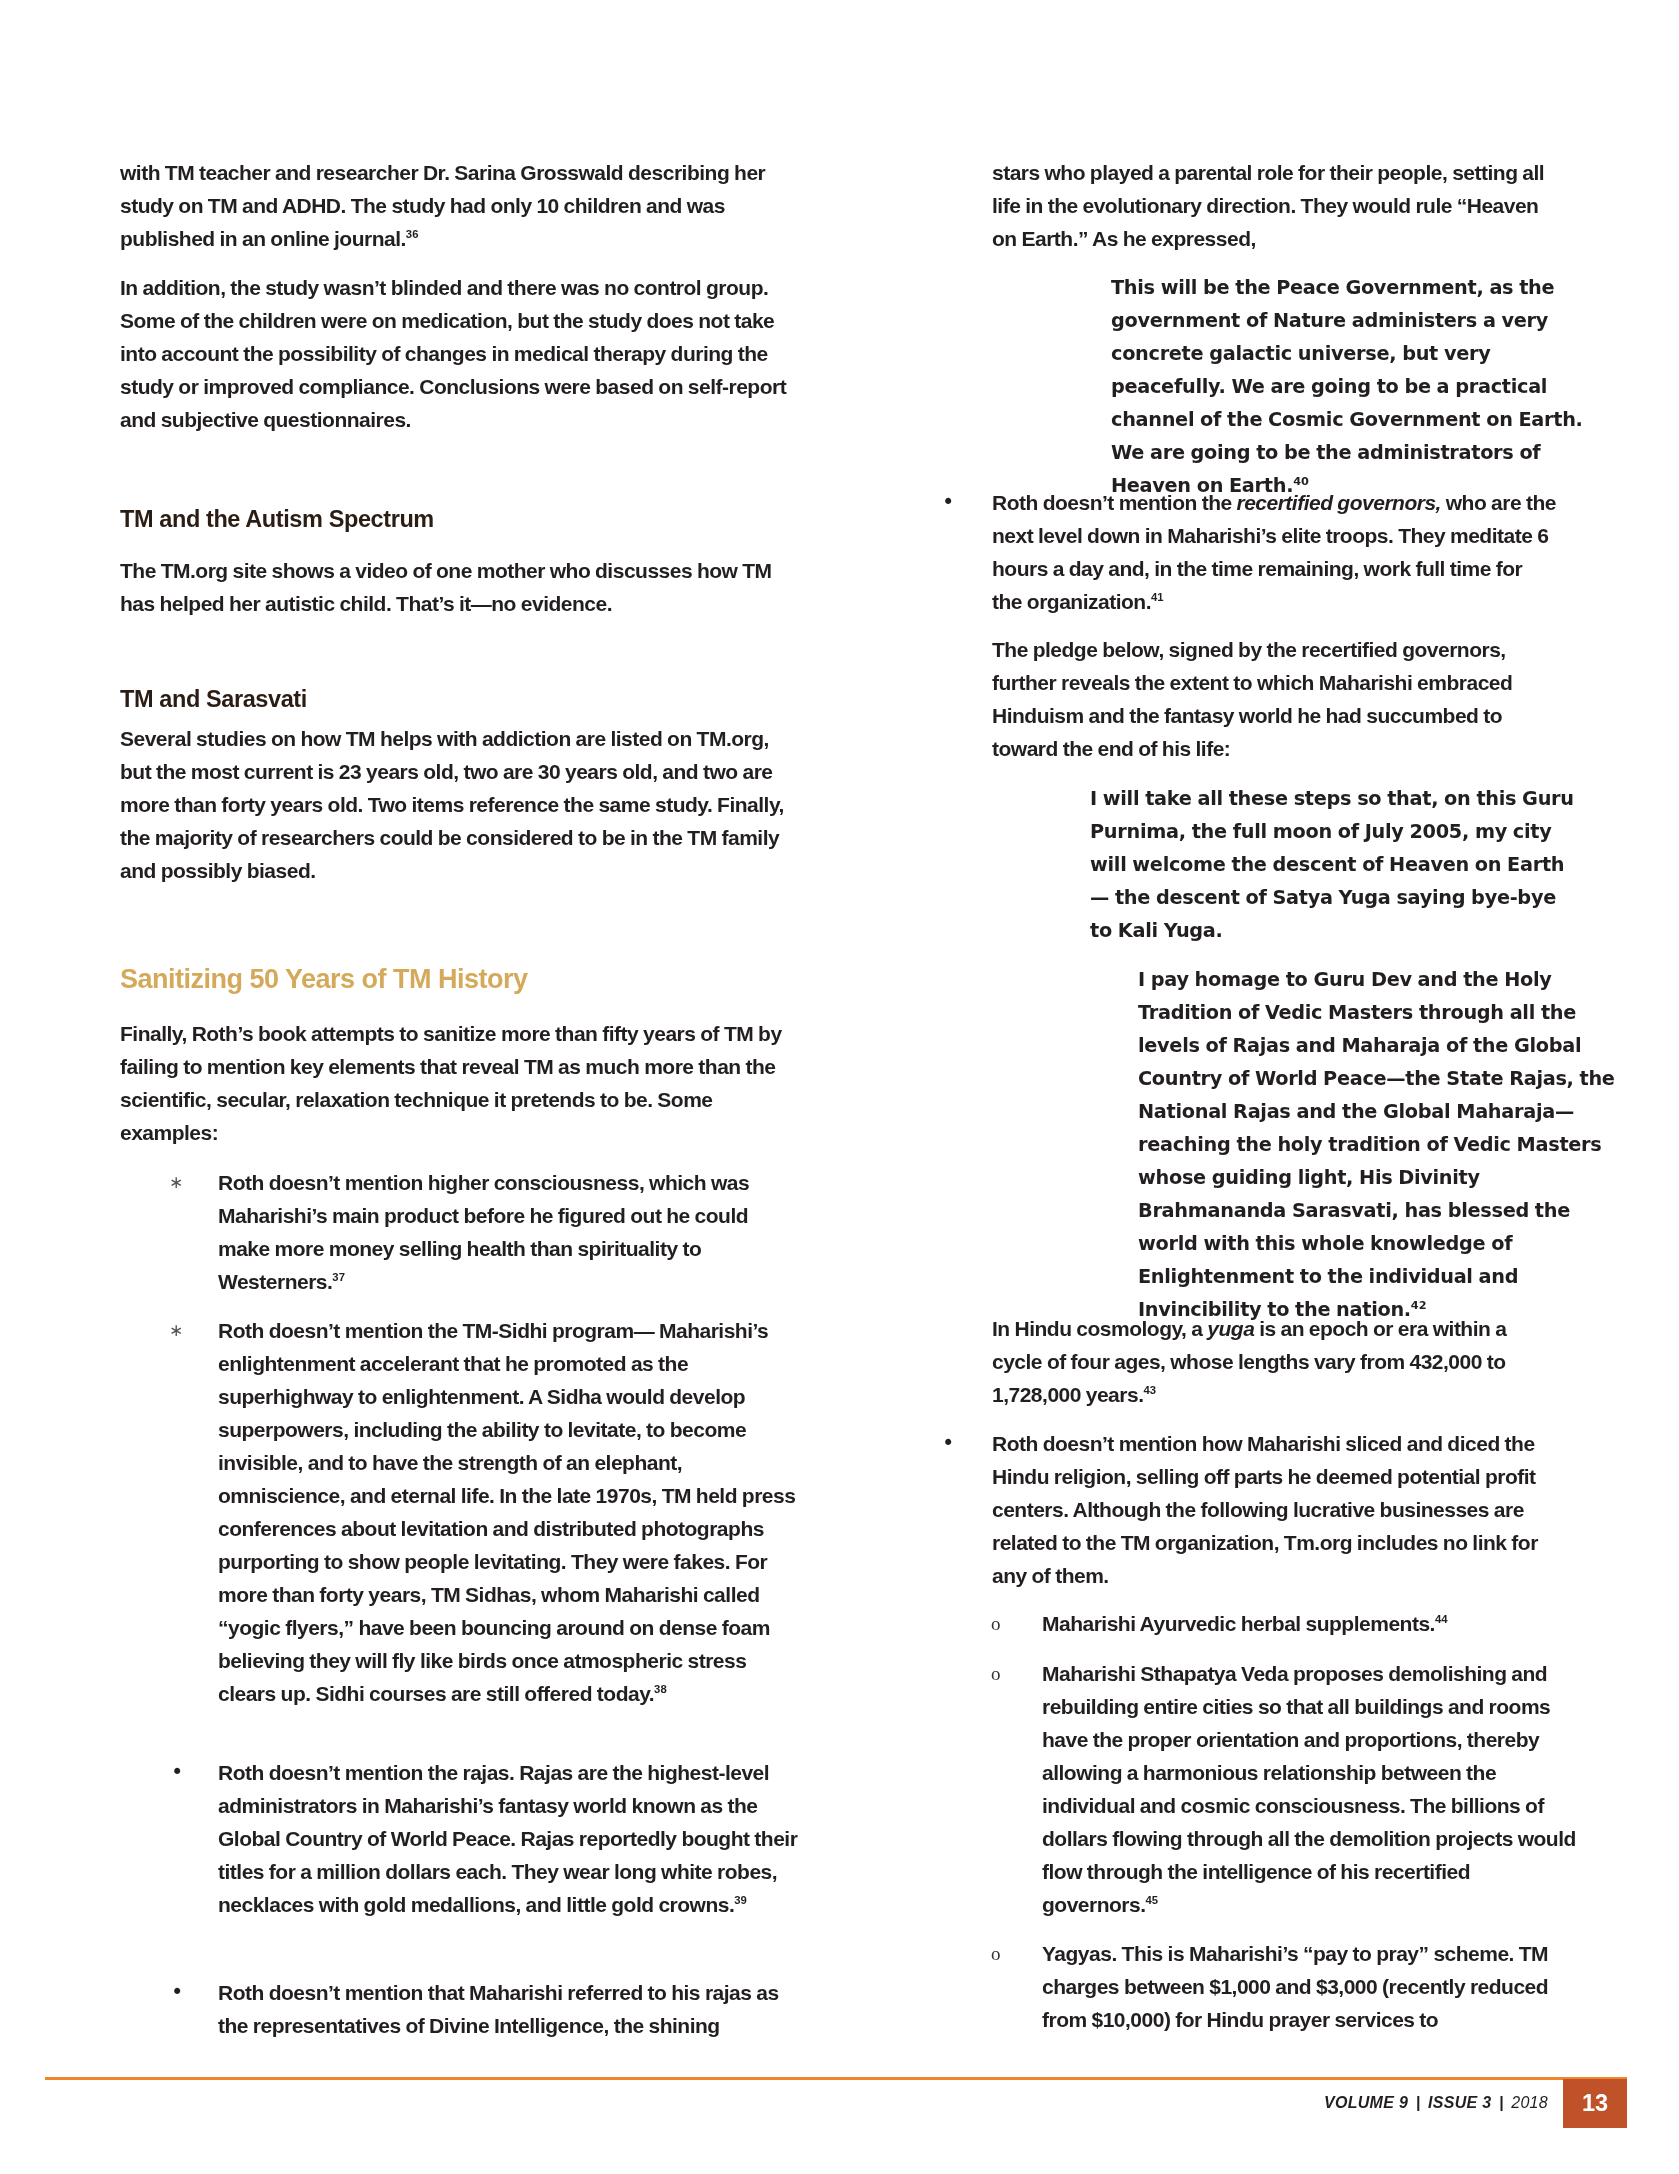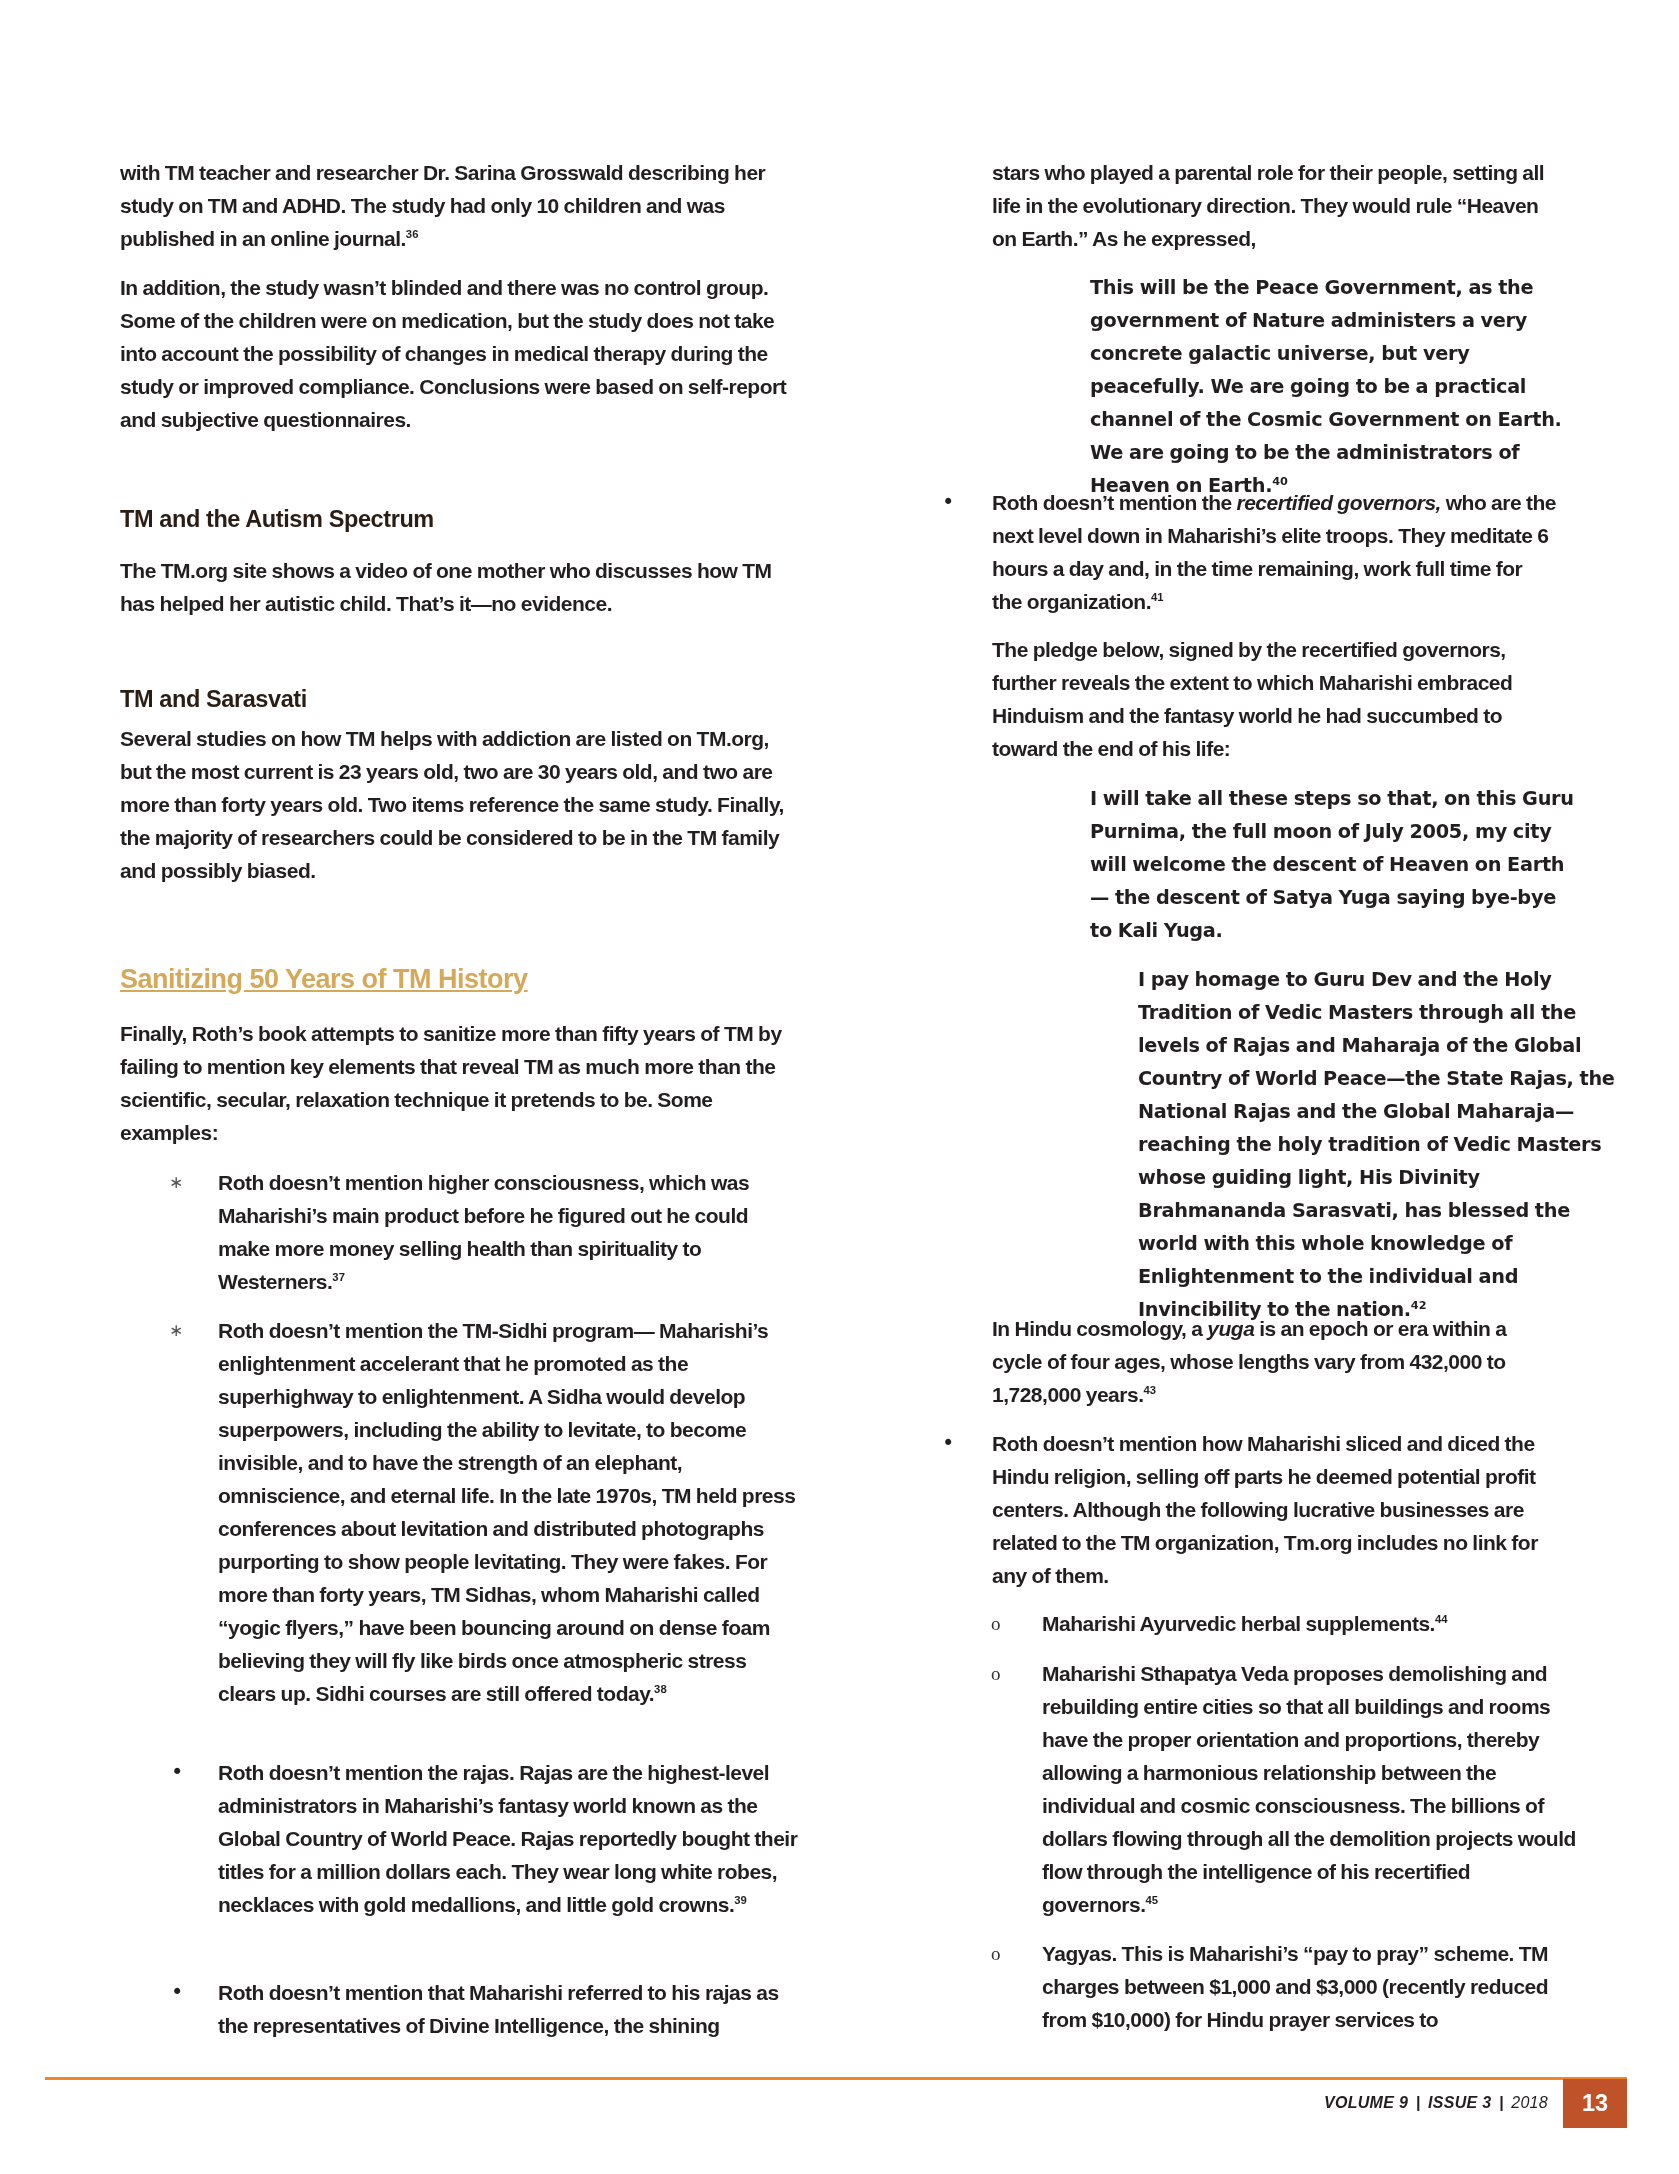--- a/index.html
+++ b/index.html
@@ -51,21 +51,21 @@
 <div class="blk col-left" style="top:554px;">
   <p>The TM.org site shows a video of one mother who discusses how TM has helped her autistic child. That’s it—no evidence.</p>
 </div>
 
 <div class="h3" style="top:686px;">TM and Sarasvati</div>
 
 <div class="blk col-left" style="top:722px;">
   <p>Several studies on how TM helps with addiction are listed on TM.org, but the most current is 23 years old, two are 30 years old, and two are more than forty years old. Two items reference the same study. Finally, the majority of researchers could be considered to be in the TM family and possibly biased.</p>
 </div>
 
-<div class="h2" style="top:964px;text-decoration:underline;">Sanitizing 50 Years of TM History</div>
+<div class="h2" style="top:964px;">Sanitizing 50 Years of TM History</div>
 
 <div class="blk col-left" style="top:1017px;">
   <p>Finally, Roth’s book attempts to sanitize more than fifty years of TM by failing to mention key elements that reveal TM as much more than the scientific, secular, relaxation technique it pretends to be. Some examples:</p>
 </div>
 
 <div class="bullet b-star" style="top:1166px;">∗</div>
 <div class="blk li" style="top:1166px;">
   <p><span>Roth doesn’t mention higher consciousness, which was Maharishi’s main product before he figured out he could make more money selling health than spirituality to Westerners.</span><sup>37</sup></p>
 </div>
 
@@ -81,21 +81,21 @@
 
 <div class="bullet b-dot" style="top:1976px;">•</div>
 <div class="blk li" style="top:1976px;">
   <p>Roth doesn’t mention that Maharishi referred to his rajas as the representatives of Divine Intelligence, the shining</p>
 </div>
 
 <div class="blk col-right" style="top:156px;">
   <p>stars who played a parental role for their people, setting all life in the evolutionary direction. They would rule “Heaven on Earth.” As he expressed,</p>
 </div>
 
-<div class="blk quote" style="top:271px;">
+<div class="blk quote" style="top:271px;margin-left:21px;">
   <p><span>This will be the Peace Government, as the government of Nature administers a very concrete galactic universe, but very peacefully. We are going to be a practical channel of the Cosmic Government on Earth. We are going to be the administrators of Heaven on Earth.</span><sup>40</sup></p>
 </div>
 
 <div class="bullet b-dot-r" style="top:486px;">•</div>
 <div class="blk col-right" style="top:486px;">
   <p><span>Roth doesn’t mention the </span><em>recertified governors,</em><span> who are the next level down in Maharishi’s elite troops. They meditate 6 hours a day and, in the time remaining, work full time for the organization.</span><sup>41</sup></p>
 </div>
 
 <div class="blk col-right" style="top:633px;">
   <p>The pledge below, signed by the recertified governors, further reveals the extent to which Maharishi embraced Hinduism and the fantasy world he had succumbed to toward the end of his life:</p>

